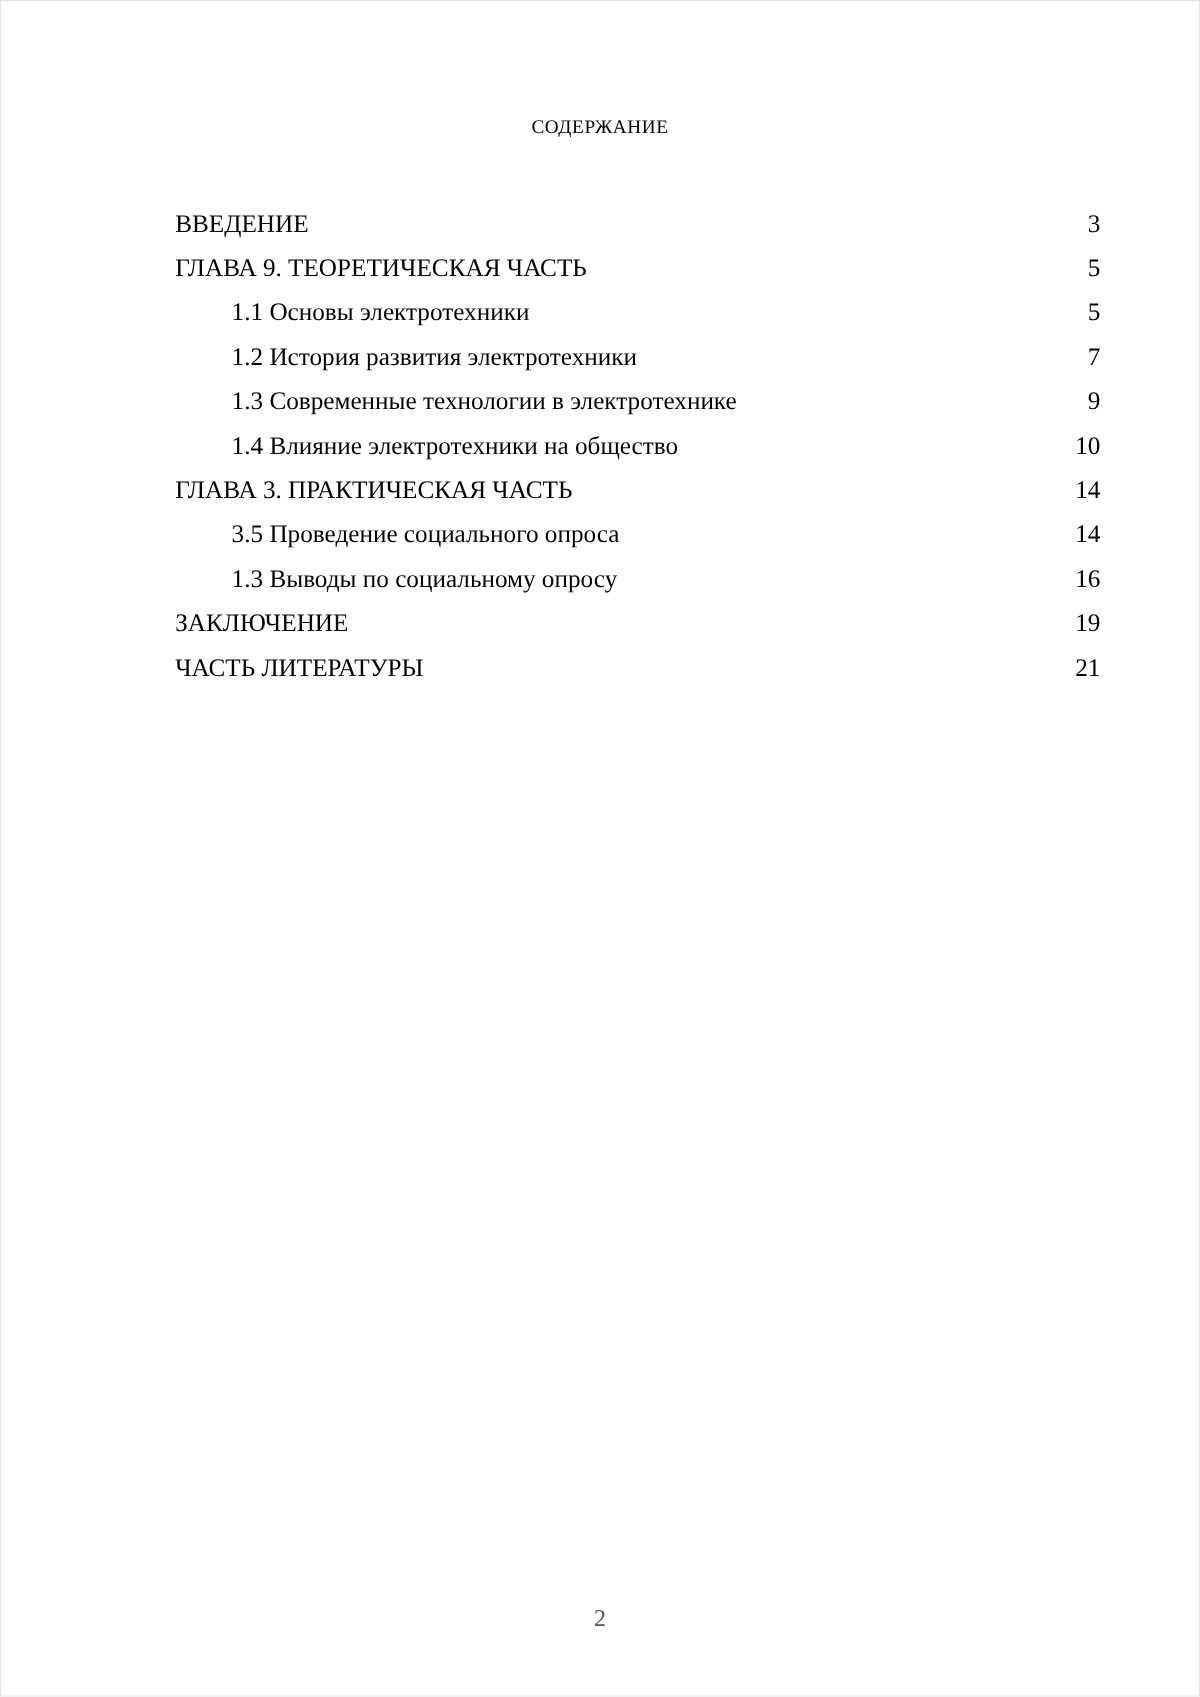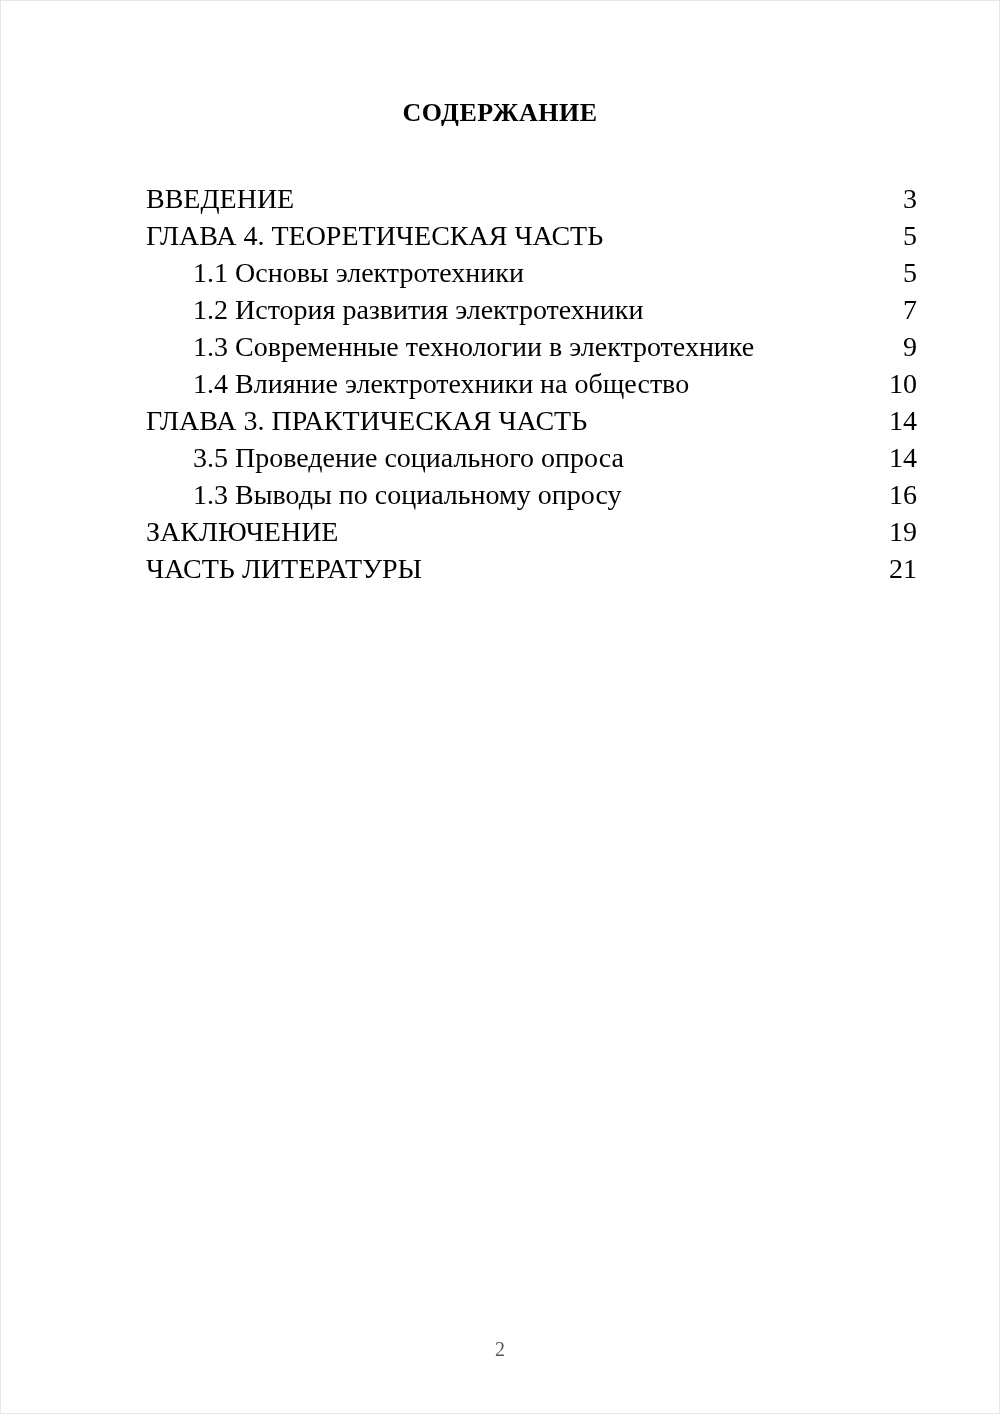--- a/index.html
+++ b/index.html
@@ -19,36 +19,36 @@
     height: 1414px;
     margin: 0 auto;
     background: #ffffff;
     border: 1px solid #e6e6e6;
     overflow: hidden;
   }
 
   .doc-title {
     margin-top: 97px;
     text-align: center;
-    font-size: 26px;
-    font-weight: bold;
+    font-size: 16px;
+    font-weight: normal;
     letter-spacing: 0.5px;
   }
 
   .toc {
     margin-top: 52px;
     padding-left: 145px;
     padding-right: 82px;
   }
 
   .toc-row {
     display: flex;
     justify-content: space-between;
     align-items: baseline;
-    font-size: 28px;
+    font-size: 21px;
     line-height: 37px;
   }
 
   .toc-row .label {
     white-space: nowrap;
   }
 
   .toc-row.indent-1 .label {
     padding-left: 47px;
     text-align: center;
@@ -77,21 +77,21 @@
   <div class="doc-title">СОДЕРЖАНИЕ</div>
 
   <div class="toc">
 
       <div class="toc-row">
         <span class="label">ВВЕДЕНИЕ</span>
         <span class="pagenum">3</span>
       </div>
 
       <div class="toc-row">
-        <span class="label">ГЛАВА 4. ТЕОРЕТИЧЕСКАЯ ЧАСТЬ</span>
+        <span class="label">ГЛАВА 9. ТЕОРЕТИЧЕСКАЯ ЧАСТЬ</span>
         <span class="pagenum">5</span>
       </div>
 
       <div class="toc-row indent-1">
         <span class="label">1.1 Основы электротехники</span>
         <span class="pagenum">5</span>
       </div>
 
       <div class="toc-row indent-1">
         <span class="label">1.2 История развития электротехники</span>

